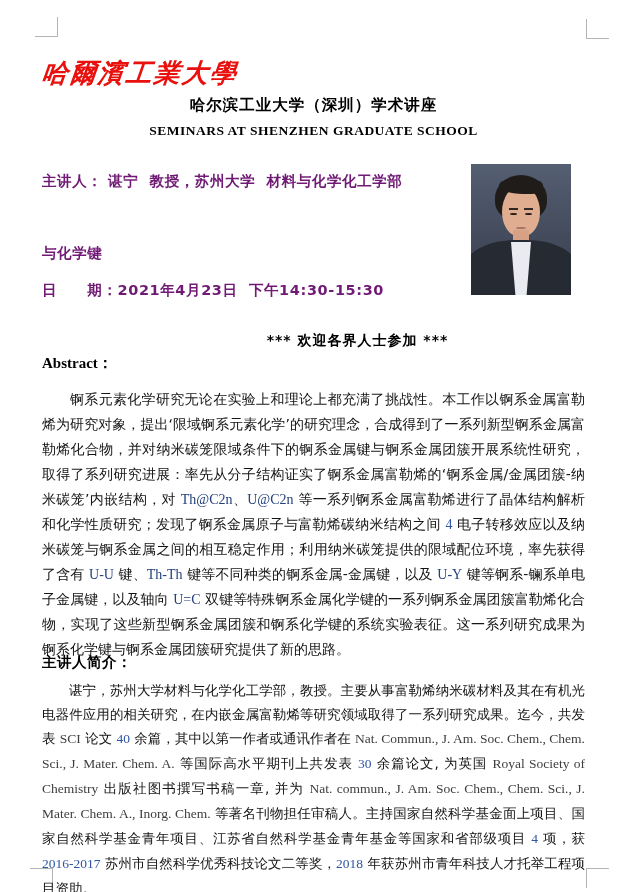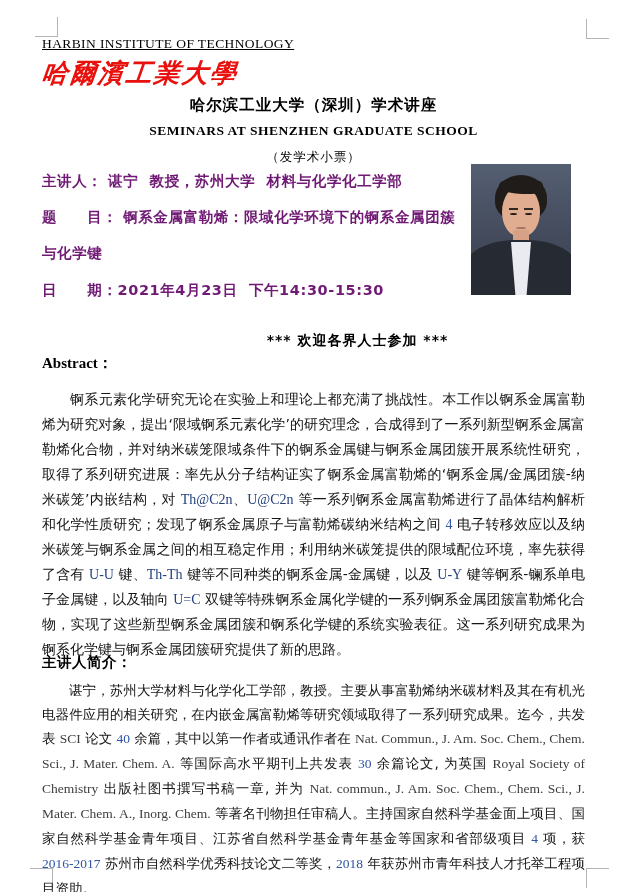--- a/index.html
+++ b/index.html
@@ -102,29 +102,26 @@
 </head>
 <body>
 
 <div class="page">
 
   <div class="crop tl"></div>
   <div class="crop tr"></div>
   <div class="crop bl"></div>
   <div class="crop br"></div>
 
-  <div class="hdr-en">HARBIN INSTITUTE OF TECHNOLOGY</div>
   <div class="logo-cn">哈爾濱工業大學</div>
   <div class="t-center title-en">SEMINARS AT SHENZHEN GRADUATE SCHOOL</div>
   <div class="t-center title-cn">哈尔滨工业大学（深圳）学术讲座</div>
-  <div class="t-center subtitle">（发学术小票）</div>
 
   <div class="info-line" style="top:172px;"><span>主讲人：</span><span> 谌宁  教授，苏州大学  材料与化学化工学部</span></div>
 
-  <div class="info-line" style="top:208px;"><span>题　　目：</span><span> 锕系金属富勒烯：限域化学环境下的锕系金属团簇</span></div>
 
   <div class="info-line" style="top:244px;"><span>与化学键</span></div>
 
   <div class="info-line" style="top:281px;"><span>日　　期：</span><span>2021年4月23日  下午14:30-15:30</span></div>
 
 
   <div class="welcome">***  欢迎各界人士参加  ***</div>
 
   <div class="photo">
     <div class="hair"></div>

